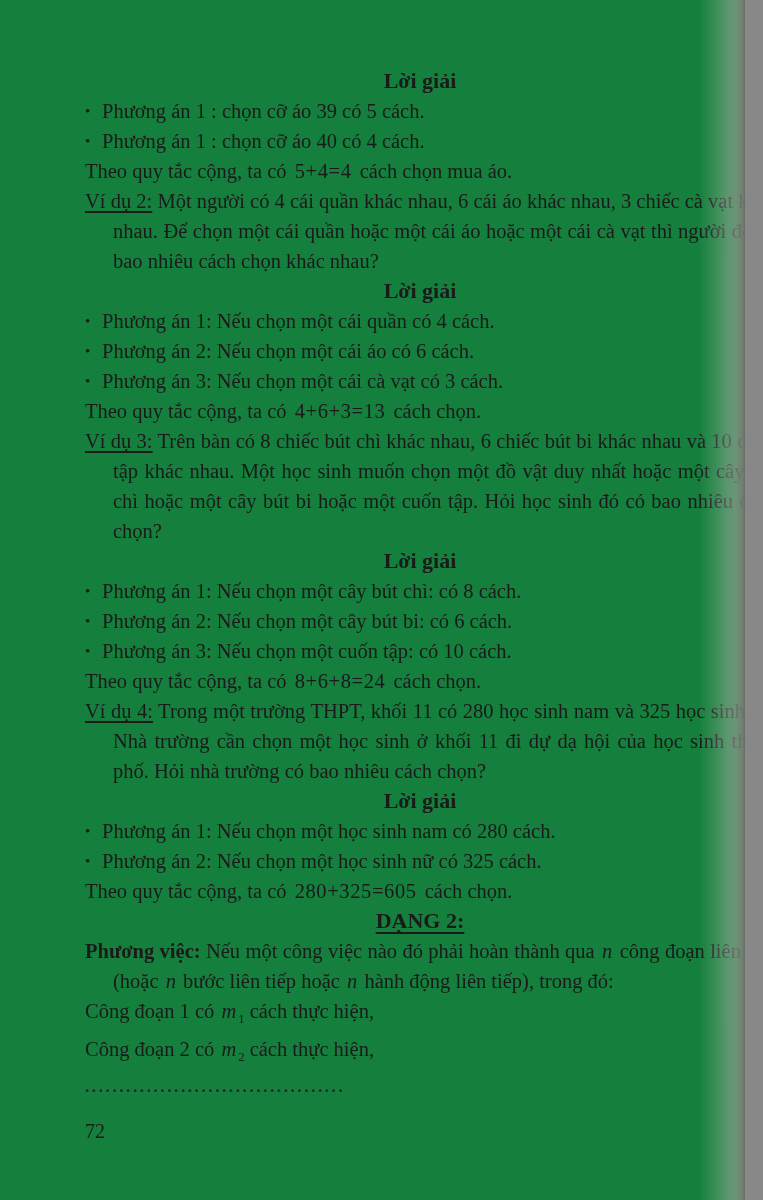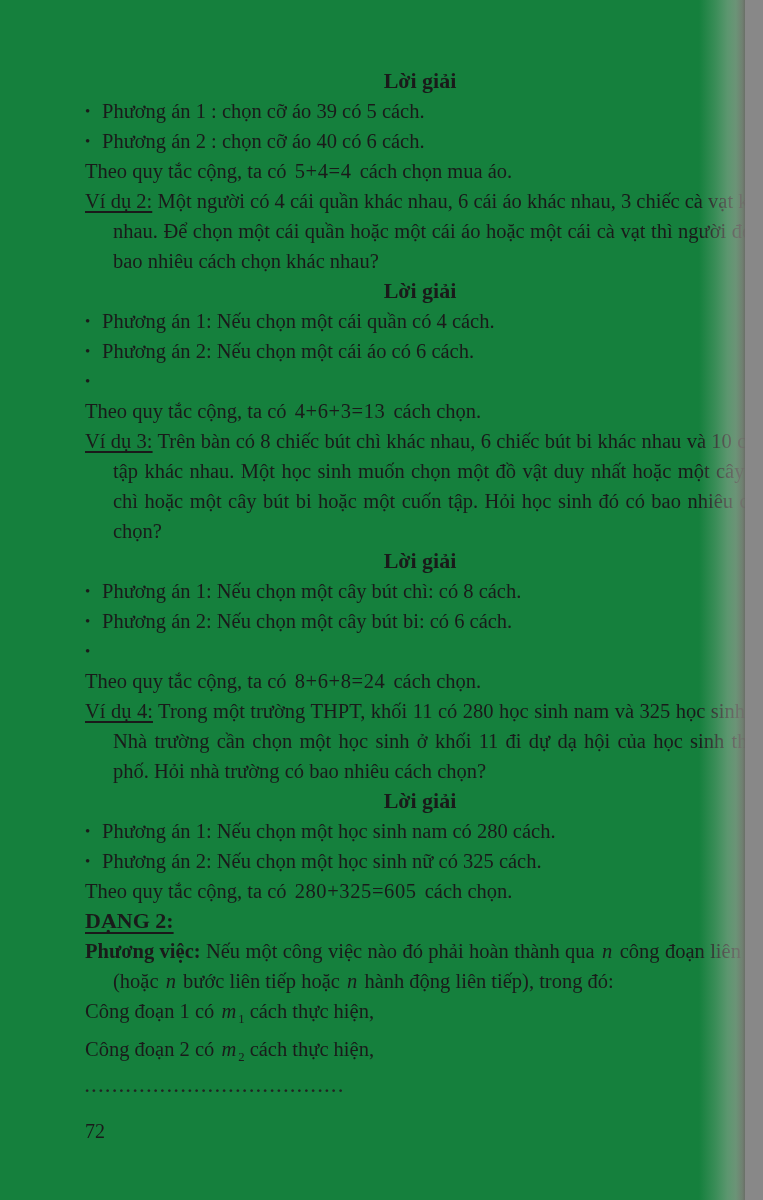--- a/index.html
+++ b/index.html
@@ -36,21 +36,21 @@
   .indent-a { margin-left:27px; }
   .indent-b { margin-left:7px; }
   .conclusion { margin-left:22px; }
   .math { letter-spacing:0.6px; padding:0 3px; white-space:nowrap; }
   .mt3  { margin-top:3px; }
   .mt4  { margin-top:4px; }
   .mt6  { margin-top:6px; }
   .mt14 { margin-top:14px; }
   .mtn12{ margin-top:-12px; }
   .dang-title {
-    text-align:left; font-weight:bold; font-size:22px; line-height:30px;
+    text-align:center; font-weight:bold; font-size:22px; line-height:30px;
     text-decoration:underline; text-underline-offset:4px;
     width:670px;
   }
   .dang-sub {
     text-align:center; font-weight:bold;
     font-family:"Liberation Sans", sans-serif;
     font-size:27px; line-height:30px;
     width:670px;
   }
   .method { padding-left:28px; text-indent:-28px; text-align:justify; }
@@ -84,53 +84,55 @@
 <div class="page">
   <div class="content">
 
     <div class="sol-heading">Lời giải</div>
     <div class="bullet-row indent-a">
       <span class="bullet">•</span>
       <span>Phương án 1 : chọn cỡ áo 39 có 5 cách.</span>
     </div>
     <div class="bullet-row indent-a">
       <span class="bullet">•</span>
-      <span>Phương án 2 : chọn cỡ áo 40 có 6 cách.</span>
+      <span>Phương án 1 : chọn cỡ áo 40 có 4 cách.</span>
     </div>
     <p class="conclusion"><span>Theo quy tắc cộng, ta có </span><span class="math">5+4=4</span><span> cách chọn mua áo.</span></p>
 
     <p class="example"><span class="ex-label">Ví dụ 2:</span><span> Một người có 4 cái quần khác nhau, 6 cái áo khác nhau, 3 chiếc cà vạt khác nhau. Để chọn một cái quần hoặc một cái áo hoặc một cái cà vạt thì người đó có bao nhiêu cách chọn khác nhau?</span></p>
 
     <div class="sol-heading">Lời giải</div>
     <div class="bullet-row indent-b">
       <span class="bullet">•</span>
       <span>Phương án 1: Nếu chọn một cái quần có 4 cách.</span>
     </div>
     <div class="bullet-row indent-b">
       <span class="bullet">•</span>
       <span>Phương án 2: Nếu chọn một cái áo có 6 cách.</span>
     </div>
     <div class="bullet-row indent-b">
       <span class="bullet">•</span>
+      <span>Phương án 3: Nếu chọn một cái cà vạt có 3 cách.</span>
     </div>
     <p class="conclusion"><span>Theo quy tắc cộng, ta có </span><span class="math">4+6+3=13</span><span> cách chọn.</span></p>
 
     <p class="example"><span class="ex-label">Ví dụ 3:</span><span> Trên bàn có 8 chiếc bút chì khác nhau, 6 chiếc bút bi khác nhau và 10 cuốn tập khác nhau. Một học sinh muốn chọn một đồ vật duy nhất hoặc một cây bút chì hoặc một cây bút bi hoặc một cuốn tập. Hỏi học sinh đó có bao nhiêu cách chọn?</span></p>
 
     <div class="sol-heading">Lời giải</div>
     <div class="bullet-row indent-b">
       <span class="bullet">•</span>
       <span>Phương án 1: Nếu chọn một cây bút chì: có 8 cách.</span>
     </div>
     <div class="bullet-row indent-b">
       <span class="bullet">•</span>
       <span>Phương án 2: Nếu chọn một cây bút bi: có 6 cách.</span>
     </div>
     <div class="bullet-row indent-b">
       <span class="bullet">•</span>
+      <span>Phương án 3: Nếu chọn một cuốn tập: có 10 cách.</span>
     </div>
     <p class="conclusion"><span>Theo quy tắc cộng, ta có </span><span class="math">8+6+8=24</span><span> cách chọn.</span></p>
 
     <p class="example"><span class="ex-label">Ví dụ 4:</span><span> Trong một trường THPT, khối 11 có 280 học sinh nam và 325 học sinh nữ. Nhà trường cần chọn một học sinh ở khối 11 đi dự dạ hội của học sinh thành phố. Hỏi nhà trường có bao nhiêu cách chọn?</span></p>
 
     <div class="sol-heading mtn12">Lời giải</div>
     <div class="bullet-row indent-a">
       <span class="bullet">•</span>
       <span>Phương án 1: Nếu chọn một học sinh nam có 280 cách.</span>
     </div>

